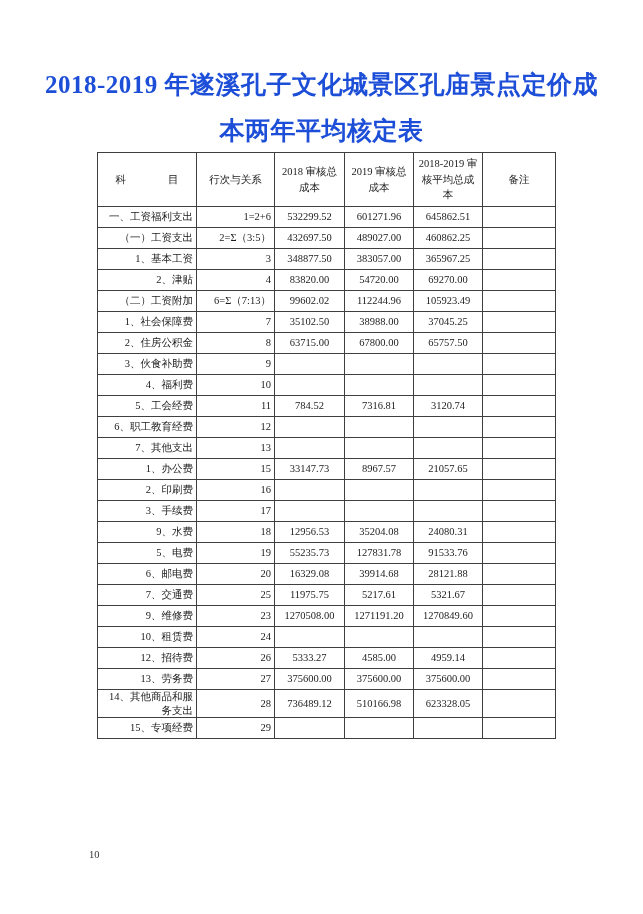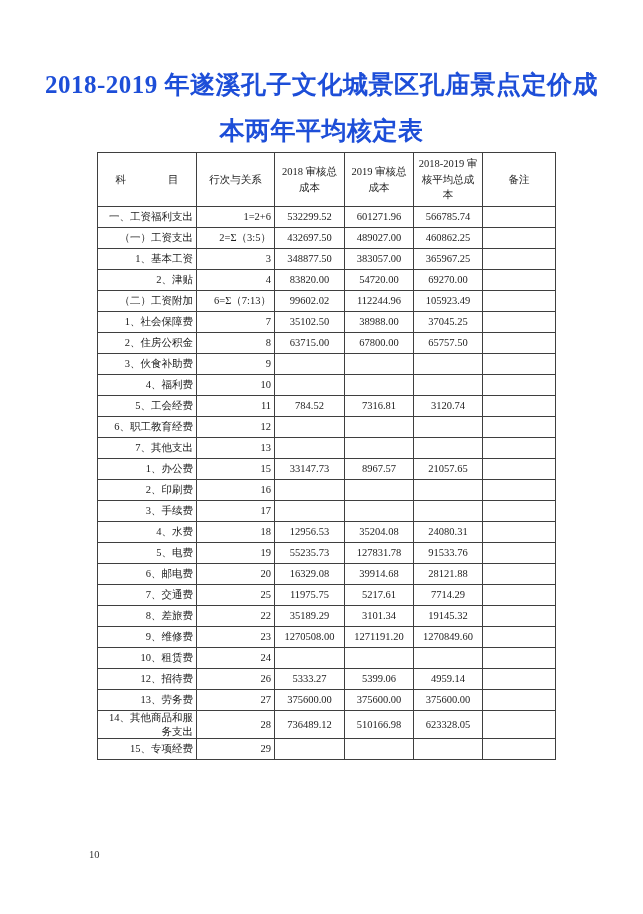--- a/index.html
+++ b/index.html
@@ -81,21 +81,21 @@
           <th class="col-avg">2018-2019 审核平均总成本</th>
           <th class="col-note">备注</th>
         </tr>
     </thead>
     <tbody id="table-body">
         <tr>
           <td class="col-subject">一、工资福利支出</td>
           <td class="col-line">1=2+6</td>
           <td class="col-v2018">532299.52</td>
           <td class="col-v2019">601271.96</td>
-          <td class="col-avg">566785.74</td>
+          <td class="col-avg">645862.51</td>
           <td class="col-note"></td>
         </tr>
         <tr>
           <td class="col-subject">（一）工资支出</td>
           <td class="col-line">2=Σ（3:5）</td>
           <td class="col-v2018">432697.50</td>
           <td class="col-v2019">489027.00</td>
           <td class="col-avg">460862.25</td>
           <td class="col-note"></td>
         </tr>
@@ -197,21 +197,21 @@
         </tr>
         <tr>
           <td class="col-subject">3、手续费</td>
           <td class="col-line">17</td>
           <td class="col-v2018"></td>
           <td class="col-v2019"></td>
           <td class="col-avg"></td>
           <td class="col-note"></td>
         </tr>
         <tr>
-          <td class="col-subject">4、水费</td>
+          <td class="col-subject">9、水费</td>
           <td class="col-line">18</td>
           <td class="col-v2018">12956.53</td>
           <td class="col-v2019">35204.08</td>
           <td class="col-avg">24080.31</td>
           <td class="col-note"></td>
         </tr>
         <tr>
           <td class="col-subject">5、电费</td>
           <td class="col-line">19</td>
           <td class="col-v2018">55235.73</td>
@@ -225,29 +225,21 @@
           <td class="col-v2018">16329.08</td>
           <td class="col-v2019">39914.68</td>
           <td class="col-avg">28121.88</td>
           <td class="col-note"></td>
         </tr>
         <tr>
           <td class="col-subject">7、交通费</td>
           <td class="col-line">25</td>
           <td class="col-v2018">11975.75</td>
           <td class="col-v2019">5217.61</td>
-          <td class="col-avg">7714.29</td>
-          <td class="col-note"></td>
-        </tr>
-        <tr>
-          <td class="col-subject">8、差旅费</td>
-          <td class="col-line">22</td>
-          <td class="col-v2018">35189.29</td>
-          <td class="col-v2019">3101.34</td>
-          <td class="col-avg">19145.32</td>
+          <td class="col-avg">5321.67</td>
           <td class="col-note"></td>
         </tr>
         <tr>
           <td class="col-subject">9、维修费</td>
           <td class="col-line">23</td>
           <td class="col-v2018">1270508.00</td>
           <td class="col-v2019">1271191.20</td>
           <td class="col-avg">1270849.60</td>
           <td class="col-note"></td>
         </tr>
@@ -256,21 +248,21 @@
           <td class="col-line">24</td>
           <td class="col-v2018"></td>
           <td class="col-v2019"></td>
           <td class="col-avg"></td>
           <td class="col-note"></td>
         </tr>
         <tr>
           <td class="col-subject">12、招待费</td>
           <td class="col-line">26</td>
           <td class="col-v2018">5333.27</td>
-          <td class="col-v2019">5399.06</td>
+          <td class="col-v2019">4585.00</td>
           <td class="col-avg">4959.14</td>
           <td class="col-note"></td>
         </tr>
         <tr>
           <td class="col-subject">13、劳务费</td>
           <td class="col-line">27</td>
           <td class="col-v2018">375600.00</td>
           <td class="col-v2019">375600.00</td>
           <td class="col-avg">375600.00</td>
           <td class="col-note"></td>

